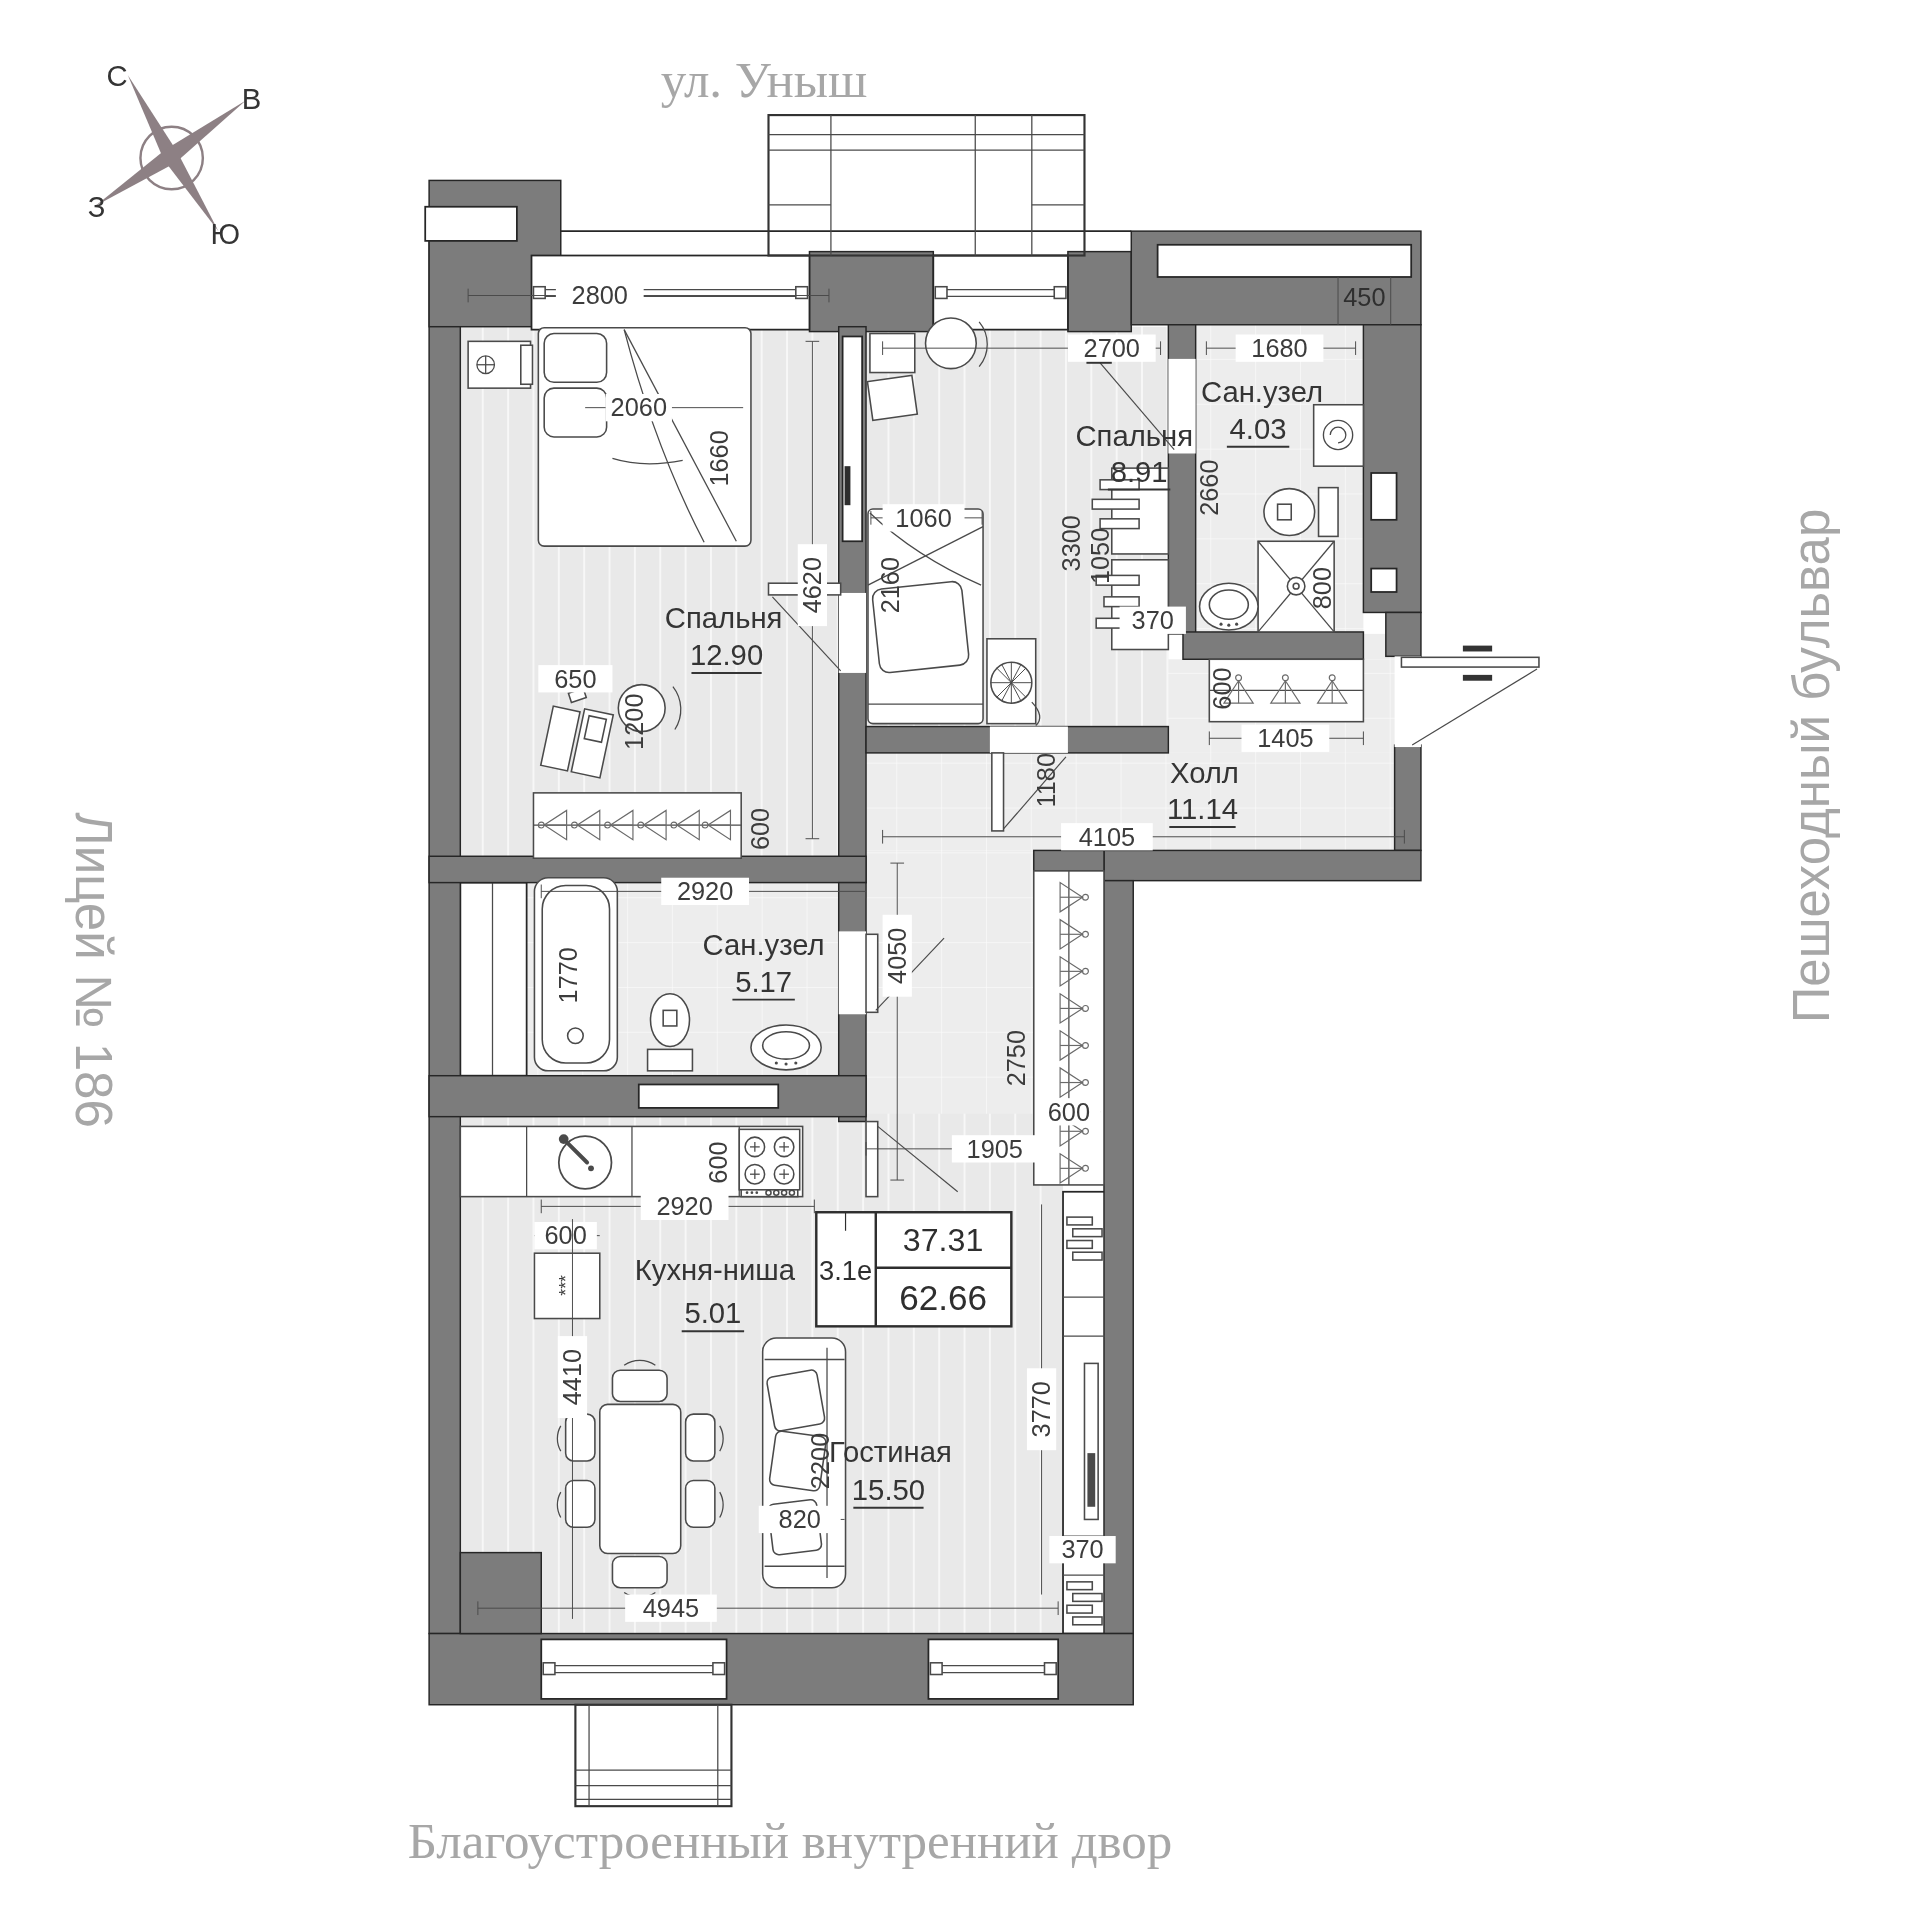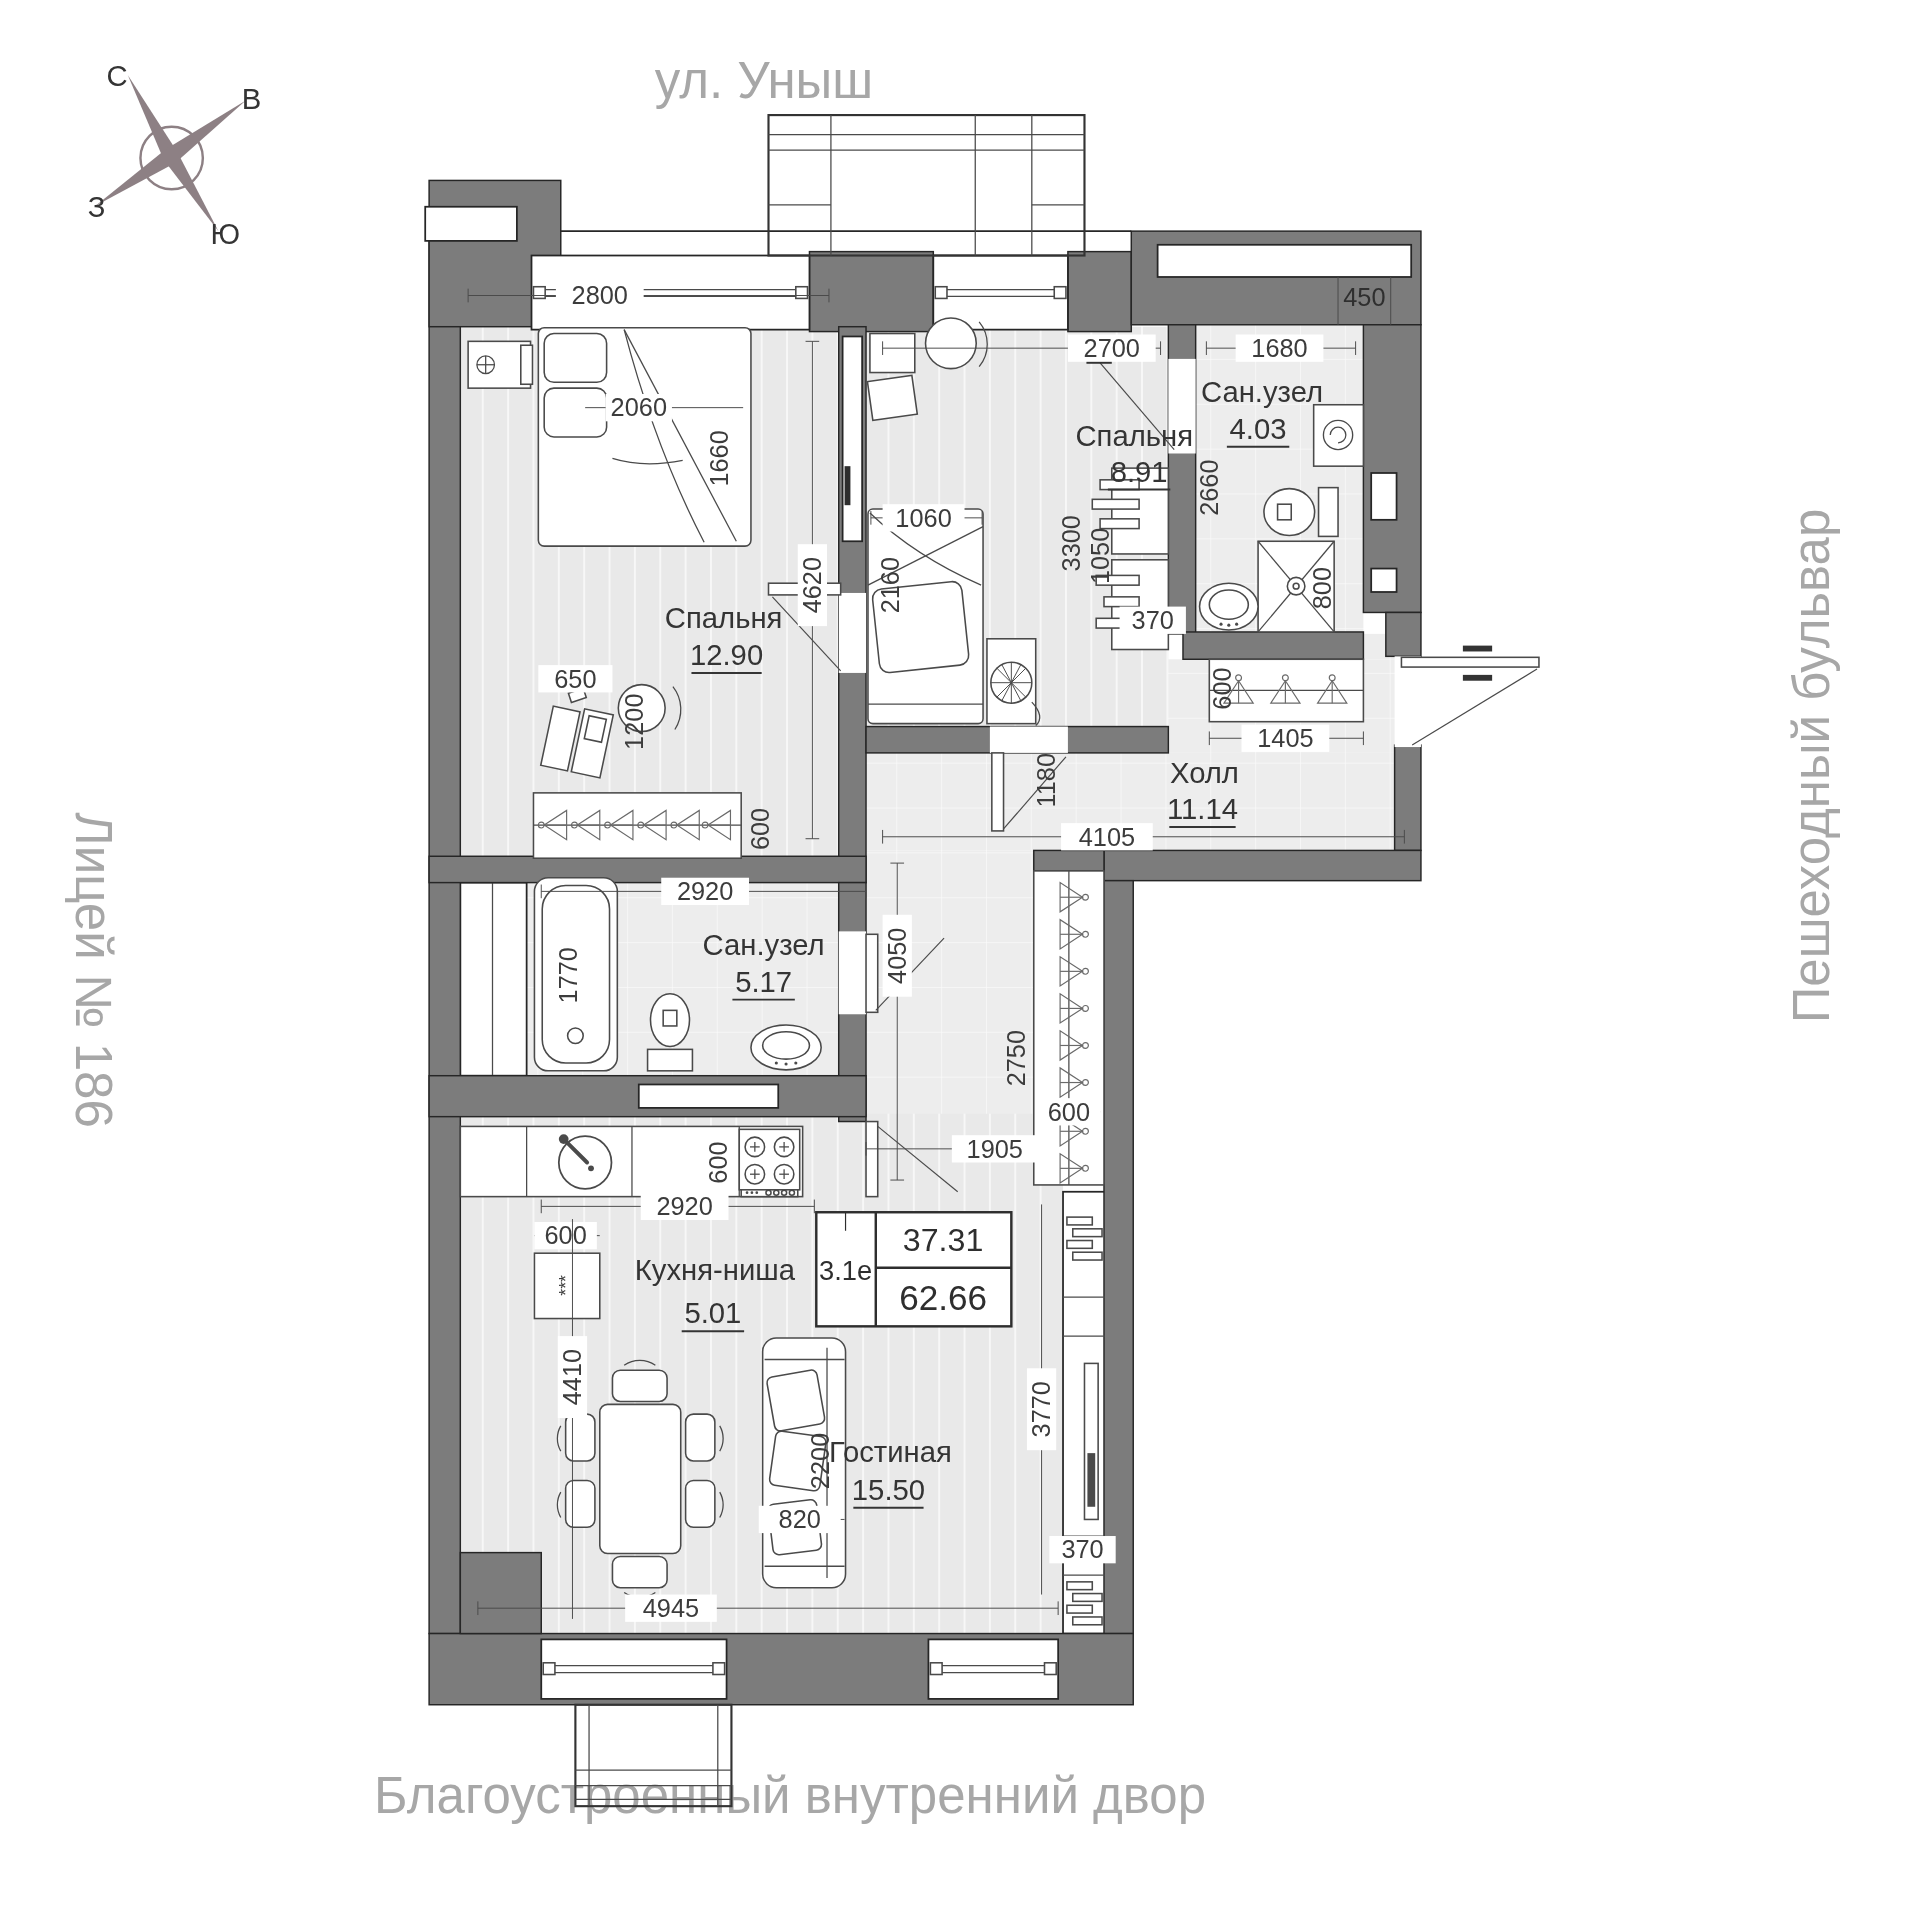--- a/index.html
+++ b/index.html
@@ -1,21 +1,21 @@
 <!DOCTYPE html>
 <html><head>
 <meta charset="utf-8">
 <style>
   html,body{margin:0;padding:0;background:#ffffff;width:1931px;height:1931px;overflow:hidden;}
   #stage{position:relative;width:1931px;height:1931px;font-family:"Liberation Sans",sans-serif;}
   svg{position:absolute;left:0;top:0;}
   .peri{position:absolute;color:#a7a7a7;font-size:51px;white-space:nowrap;font-family:"Liberation Sans",sans-serif;}
   .peri.rotcw{transform:translate(-50%,-50%) rotate(90deg);}
   .peri.rotccw{transform:translate(-50%,-50%) rotate(-90deg);}
-  .peri.center{transform:translate(-50%,-50%);}
+  .peri.center{transform:translate(-50%,-50%);font-family:Liberation Serif, serif;}
   .wall{fill:#7c7c7c;stroke:#262626;stroke-width:1.5;}
   .winbox{fill:#ffffff;stroke:#262626;stroke-width:1.8;}
   .furn{fill:#ffffff;stroke:#4a4a4a;stroke-width:1.6;}
   .furnln{stroke:#4a4a4a;stroke-width:1.3;fill:none;}
   .dimln{stroke:#4a4a4a;stroke-width:1;fill:none;}
   .door{stroke:#4a4a4a;stroke-width:1.2;fill:none;}
   .dim{font-size:26px;fill:#3c3c3c;text-anchor:middle;}
   .room{font-size:30px;fill:#343434;text-anchor:middle;}
   .area{font-size:30px;fill:#343434;text-anchor:middle;}
   .lbg{fill:#ffffff;}
@@ -23,21 +23,21 @@
   .uctext{font-size:33px;fill:#2e2e2e;text-anchor:middle;}
 </style>
 </head>
 <body>
 
 <div id="stage">
 
   <div class="peri center" style="left:764px;top:80px;">ул. Уныш</div>
   <div class="peri rotccw" style="left:1811px;top:766px;">Пешеходный бульвар</div>
   <div class="peri rotcw" style="left:93px;top:970px;">Лицей № 186</div>
-  <div class="peri center" style="left:790px;top:1795px;">Благоустроенный внутренний двор</div>
+  <div class="peri center" style="left:790px;top:1841px;">Благоустроенный внутренний двор</div>
 
   <svg width="1931" height="1931" viewBox="0 0 1980 1980">
     <defs>
       <pattern id="plankpat" width="26" height="26" patternUnits="userSpaceOnUse">
         <rect width="26" height="26" fill="#e9e9e9"></rect>
         <rect x="0" width="2" height="26" fill="#f7f7f7"></rect>
       </pattern>
       <pattern id="tilepat" width="46" height="46" patternUnits="userSpaceOnUse">
         <rect width="46" height="46" fill="#ededed"></rect>
         <path d="M0,0 H46 V46" fill="none" stroke="#fafafa" stroke-width="1.5"></path>

